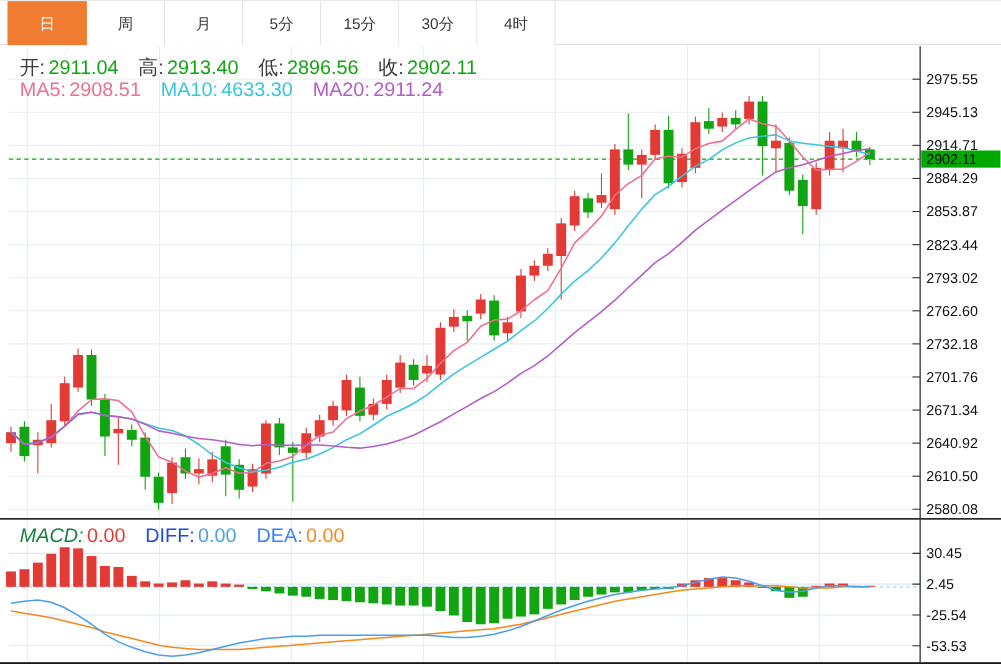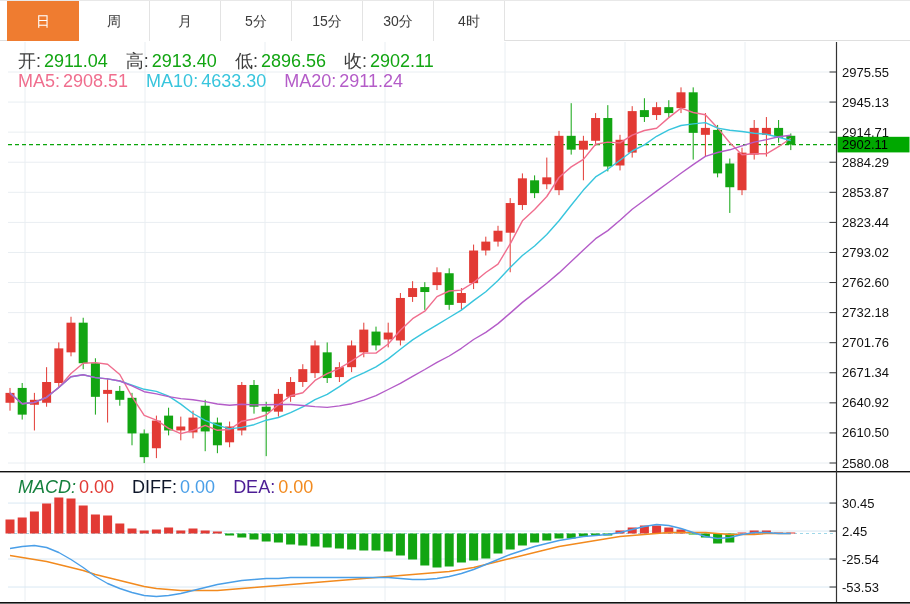--- a/index.html
+++ b/index.html
@@ -338,17 +338,17 @@
   </div>
 
   <div class="readout row-ma">
     <span class="lbl" style="color: rgb(240, 110, 142);">MA5:</span><span class="val" style="color: rgb(240, 110, 142);">2908.51</span>
     <span class="lbl" style="color: rgb(56, 197, 221);">MA10:</span><span class="val" style="color: rgb(56, 197, 221);">4633.30</span>
     <span class="lbl" style="color: rgb(180, 92, 200);">MA20:</span><span class="val" style="color: rgb(180, 92, 200);">2911.24</span>
   </div>
 
   <div class="readout row-macd">
     <span class="lbl" style="color: #15803d; font-style: italic;">MACD:</span><span class="val" style="color: rgb(226, 58, 52);">0.00</span>
-    <span class="lbl" style="color: #0f172a;">DIFF:</span><span class="val" style="color: rgb(74, 159, 232);">0.00</span>
-    <span class="lbl" style="color: #4c1d95; margin-top: 20px;">DEA:</span><span class="val" style="color: rgb(242, 138, 30);">0.00</span>
+    <span class="lbl" style="color: #1d4ed8;">DIFF:</span><span class="val" style="color: rgb(74, 159, 232);">0.00</span>
+    <span class="lbl" style="color: #3b82f6; margin-top: 20px;">DEA:</span><span class="val" style="color: rgb(242, 138, 30);">0.00</span>
   </div>
 
 </div>
 
 </body></html>

